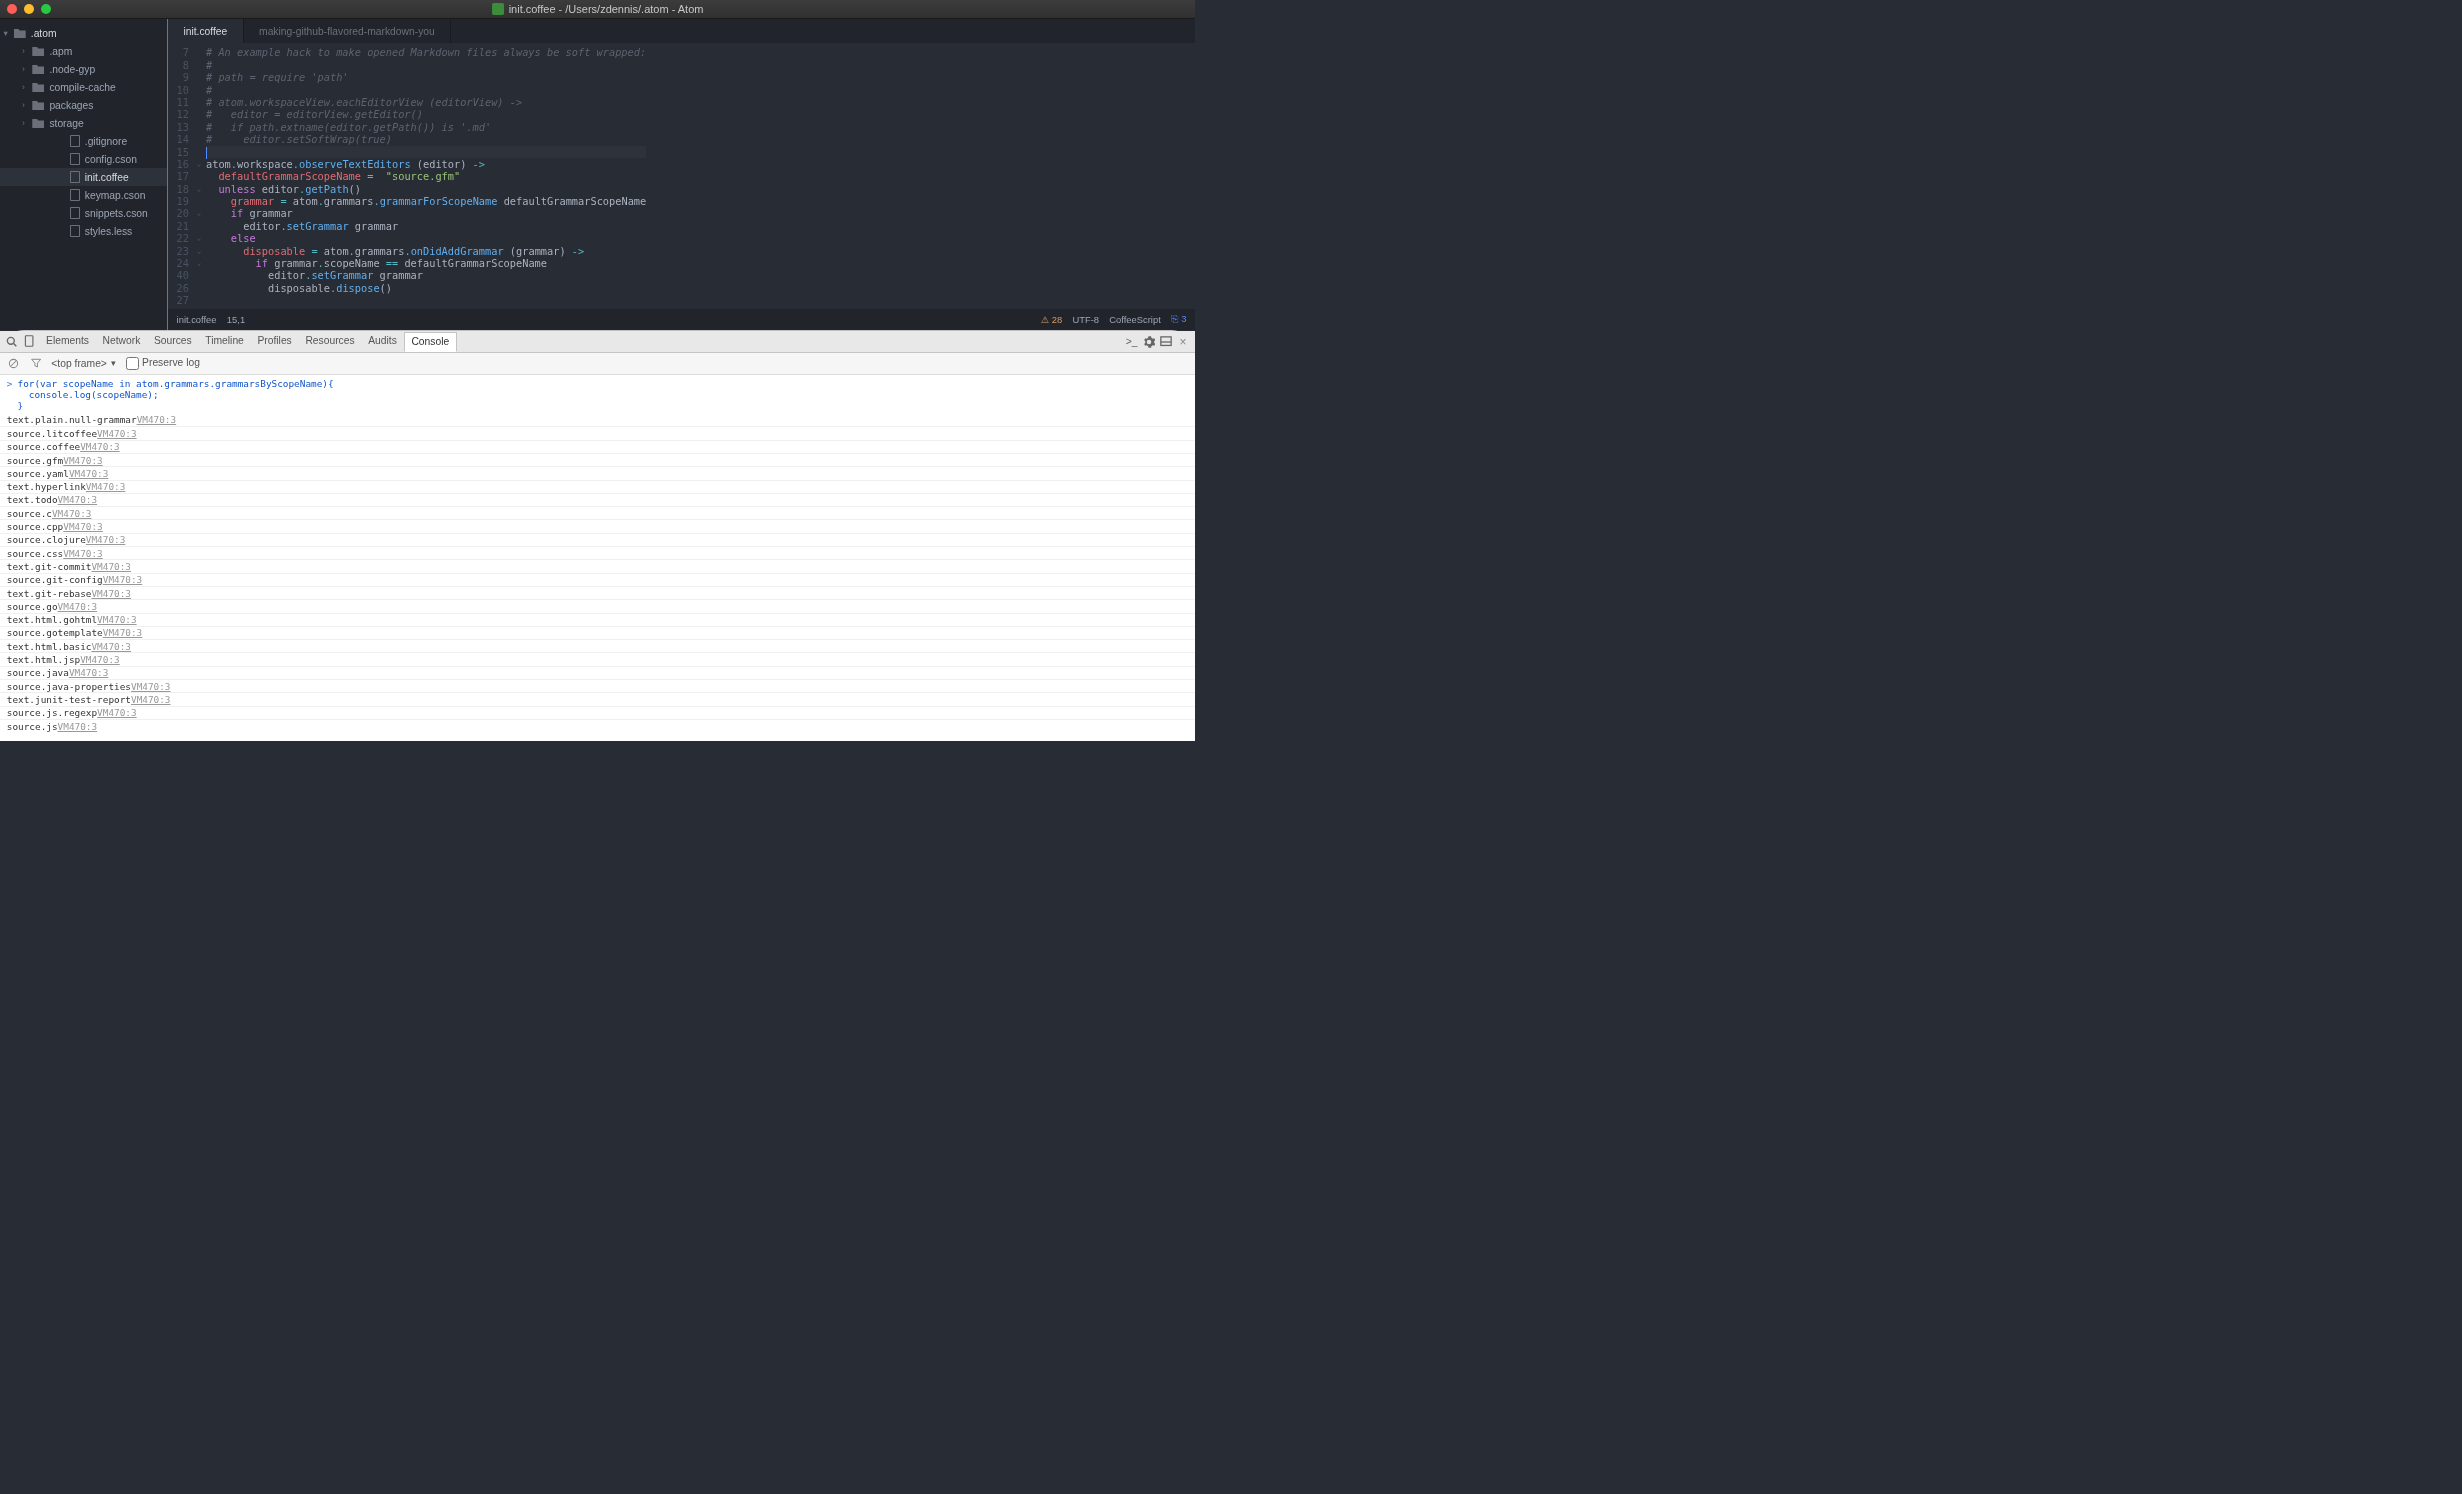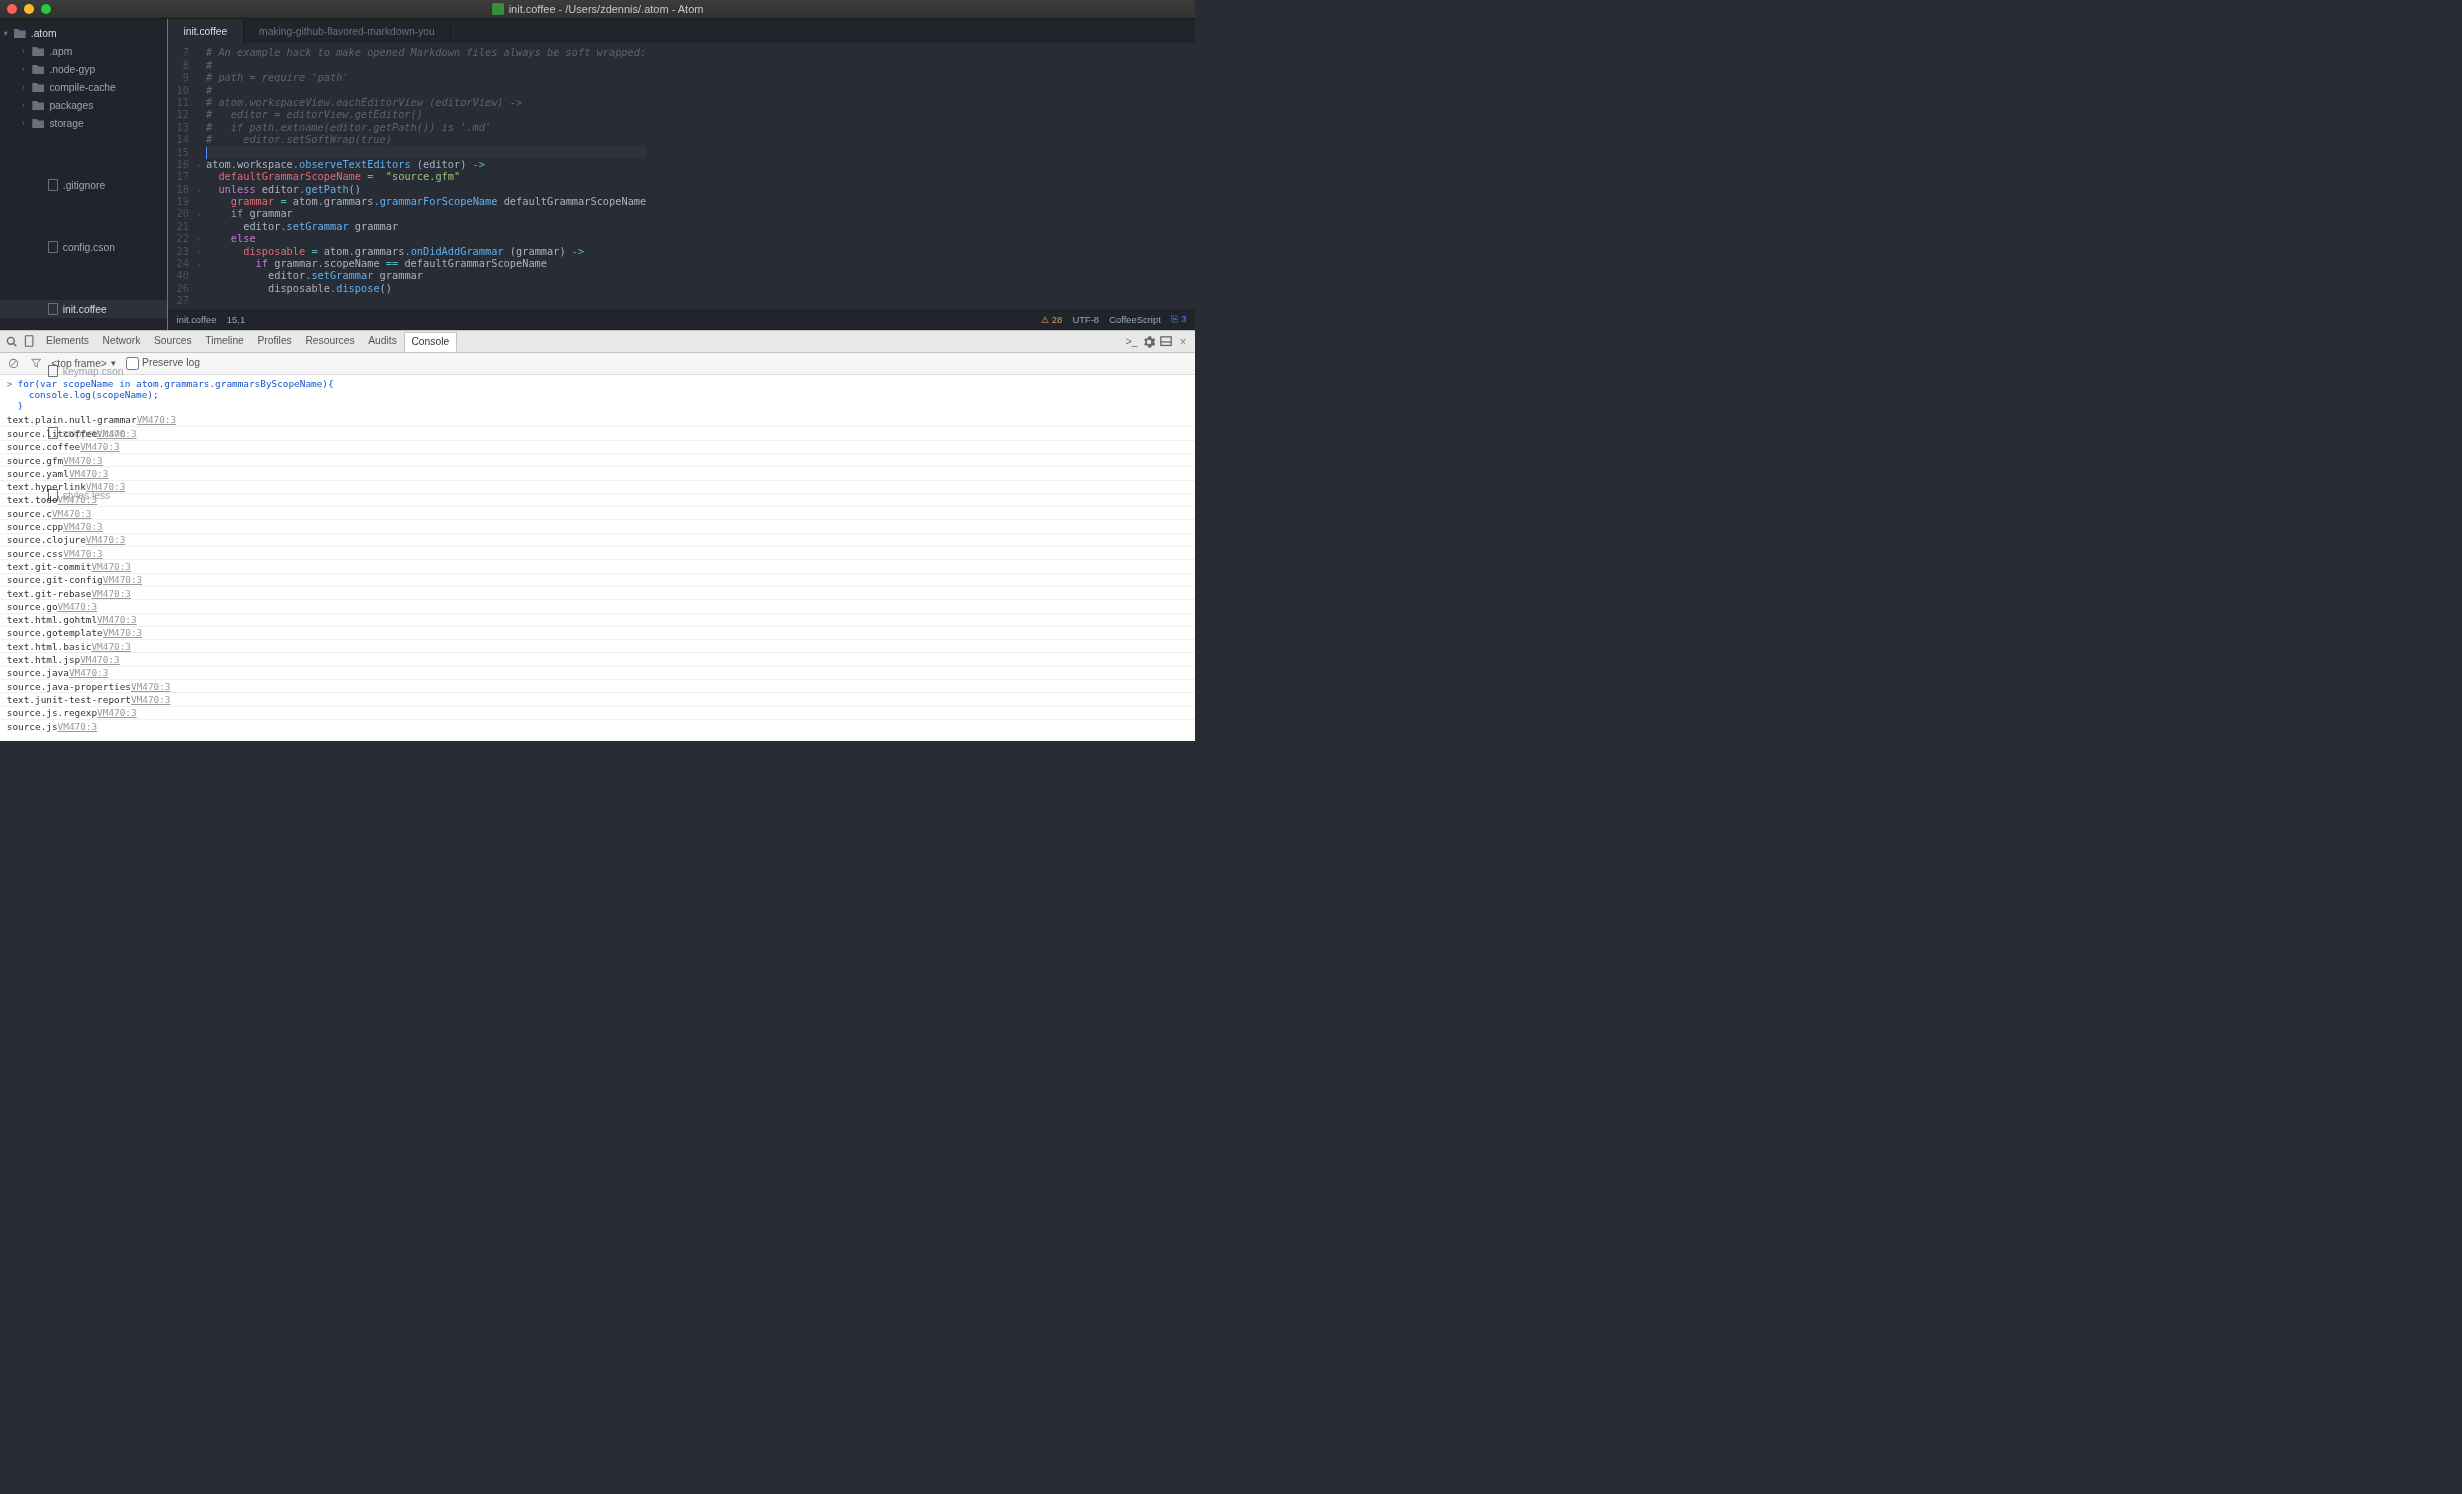--- a/index.html
+++ b/index.html
@@ -33,21 +33,21 @@
   
   .atom-area { display: flex; height: 311px; background: #21252b; }
   
   .tree-view {
     width: 167px; background: #21252b; padding-top: 5.1px;
     font-size: 10.3px; color: #9da5b4;
   }
   .tree-row { display:flex; align-items:center; height:18px; padding-left:5.1px; cursor:pointer; }
   .tree-row.lvl0 { padding-left: 3.4px; }
   .tree-row.lvl1 { padding-left: 22px; }
-  .tree-row.lvl2 { padding-left: 38px; margin-top: 44px; }
+  .tree-row.lvl2 { padding-left: 60px; }
   .tree-row .disclosure { width:8.6px; color:#6a6f7a; font-size:8.6px; margin-right:1.7px; }
   .tree-row .folder-icon, .tree-row .file-icon {
     width:12px; height:10.3px; margin-right:5.1px; display:inline-block;
   }
   .tree-row .folder-icon { background:#6a6f7a; clip-path: polygon(0 10%,40% 10%,48% 25%,100% 25%,100% 100%,0 100%); }
   .tree-row .file-icon { border:0.9px solid #6a6f7a; background:transparent; border-radius:0.9px; height:12px; width:9.4px; }
   .tree-row.selected { background:#2c313a; color:#d7dae0; }
   .tree-row.project { color:#d7dae0; }
   
   .editor-col { flex:1; display:flex; flex-direction:column; background:#282c34; border-left:1.7px solid #3b82c4; }
@@ -74,21 +74,21 @@
   
   .status-bar {
     height:21.4px; background:#21252b; color:#9da5b4;
     display:flex; align-items:center; padding:0 8.6px; font-size:9.4px;
     justify-content:space-between;
   }
   .status-left, .status-right { display:flex; align-items:center; gap:10.3px; }
   .status-right .warn { color:#d19a66; }
   .status-right .git-icon { color:#568af2; }
   
-  .devtools { background:#fca5a5; color:#333; font-family: Menlo, Consolas, monospace; font-size:9.4px; border-top:0.9px solid #bfbfbf; }
+  .devtools { background:#fca5a5; color:#333; font-family: Menlo, Consolas, monospace; font-size:9.4px; border-top:0.9px solid #bfbfbf;border-radius:24px; }
   .dt-tabs {
     height:22px; background:#e8e8e8; border-bottom:0.9px solid #c4c4c4;
     display:flex; align-items:center; padding:0 5.1px; gap:0;
     font-family:"Helvetica Neue",Arial,sans-serif; font-size:10.3px;
     justify-content:space-between;
   }
   .dt-tabs-left, .dt-tabs-right { display:flex; align-items:center; gap:3.4px; }
   .dt-tab { padding:3.4px 6.8px; color:#555; cursor:pointer; border-radius:0; }
   .dt-tab.active { background:#fff; border:0.9px solid #c4c4c4; border-bottom:0.9px solid #fff; margin-bottom:-0.9px; color:#333; }
   .dt-icon { width:13.7px; height:13.7px; display:flex; align-items:center; justify-content:center; color:#666; cursor:pointer; }

